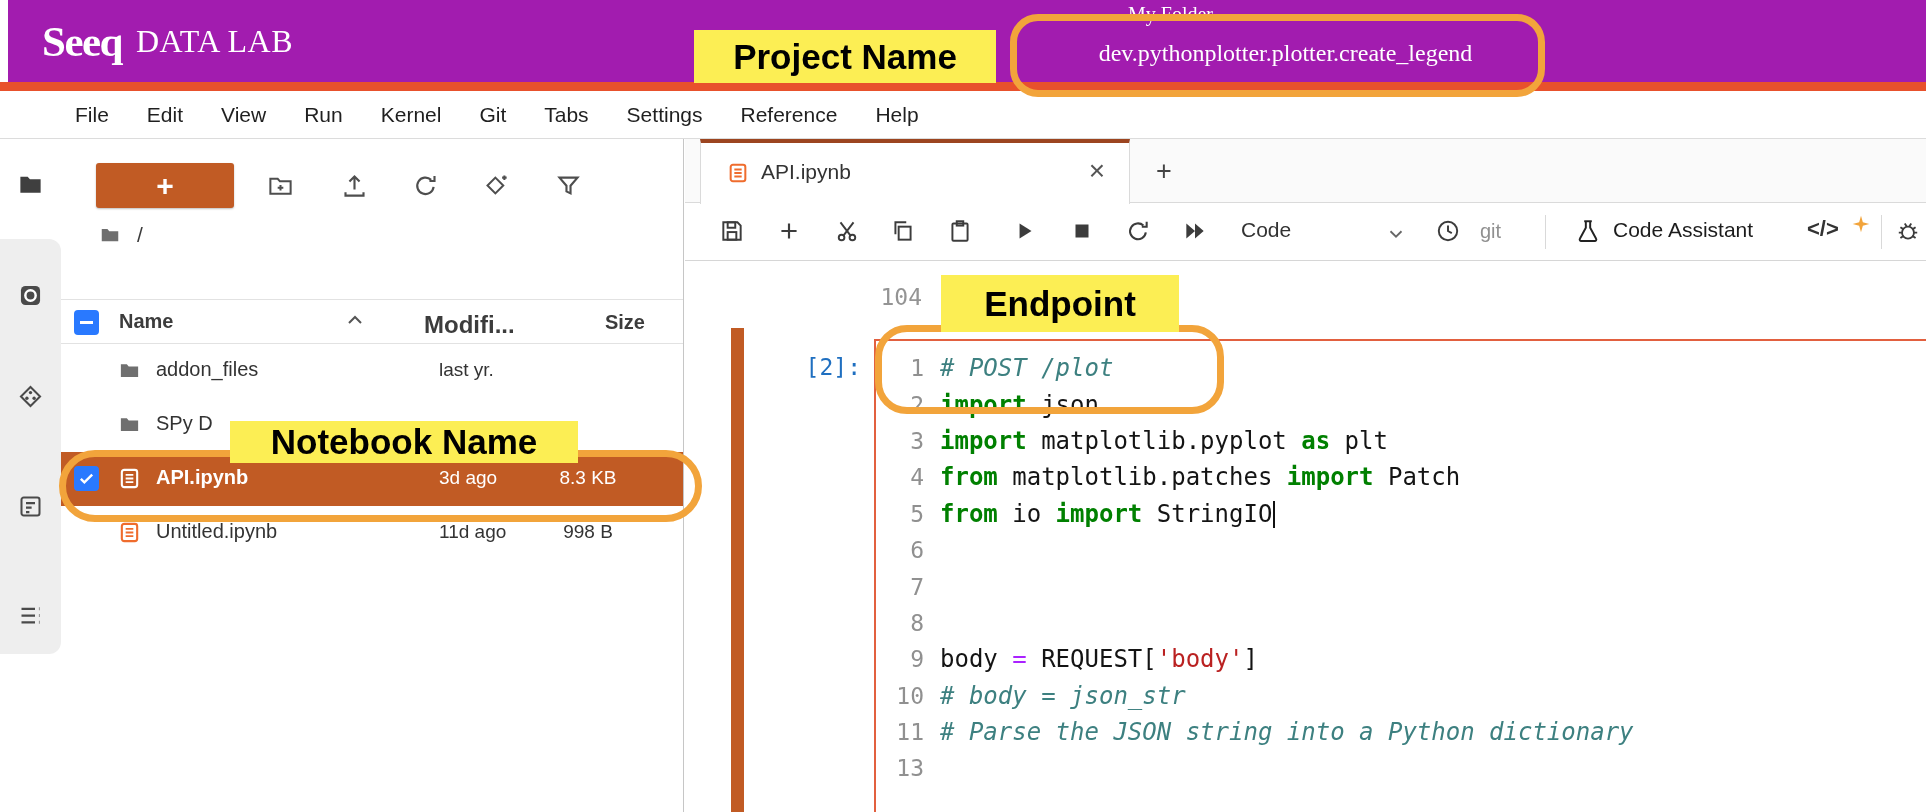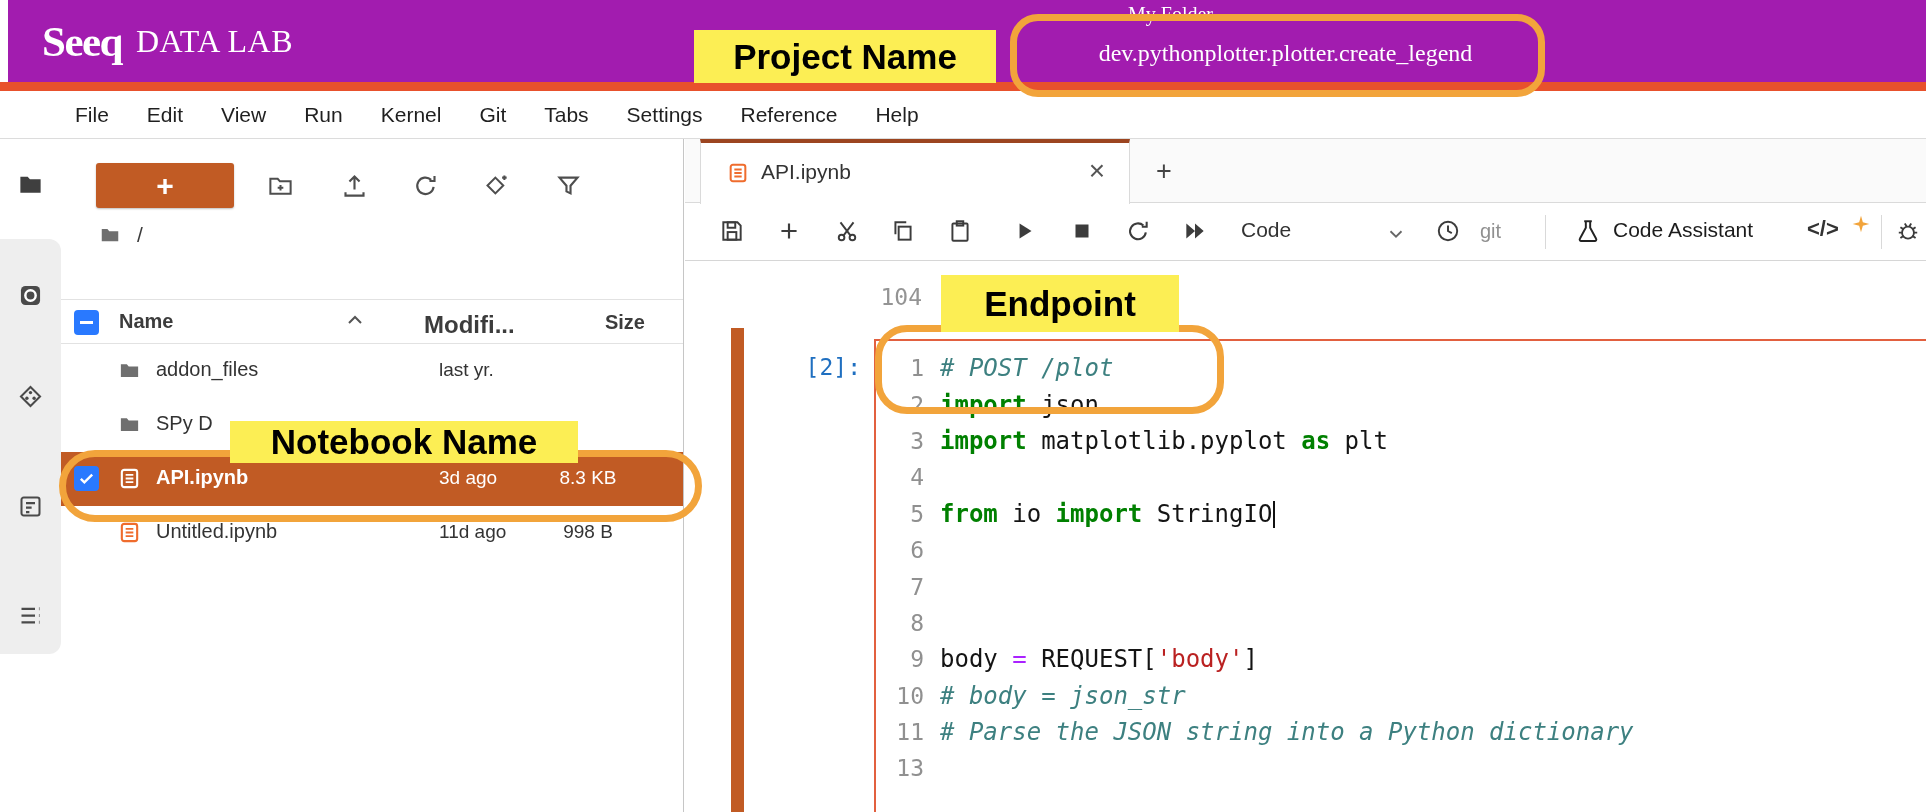--- a/index.html
+++ b/index.html
@@ -388,20 +388,21 @@
           <div class="codeline">
             <span class="gutter">2</span>
             <span class="codetext"><span class="tk-kw">import</span><span> json</span></span>
           </div>
           <div class="codeline">
             <span class="gutter">3</span>
             <span class="codetext"><span class="tk-kw">import</span><span> matplotlib.pyplot </span><span class="tk-kw">as</span><span> plt</span></span>
           </div>
           <div class="codeline">
             <span class="gutter">4</span>
+            <span class="codetext"><span class="tk-kw">from</span><span> matplotlib.patches </span><span class="tk-kw">import</span><span> Patch</span></span>
           </div>
           <div class="codeline">
             <span class="gutter">5</span>
             <span class="codetext"><span class="tk-kw">from</span><span> io </span><span class="tk-kw">import</span><span> StringIO</span><span class="tk-cursor"></span></span>
           </div>
           <div class="codeline">
             <span class="gutter">6</span>
             <span class="codetext"></span>
           </div>
           <div class="codeline">

